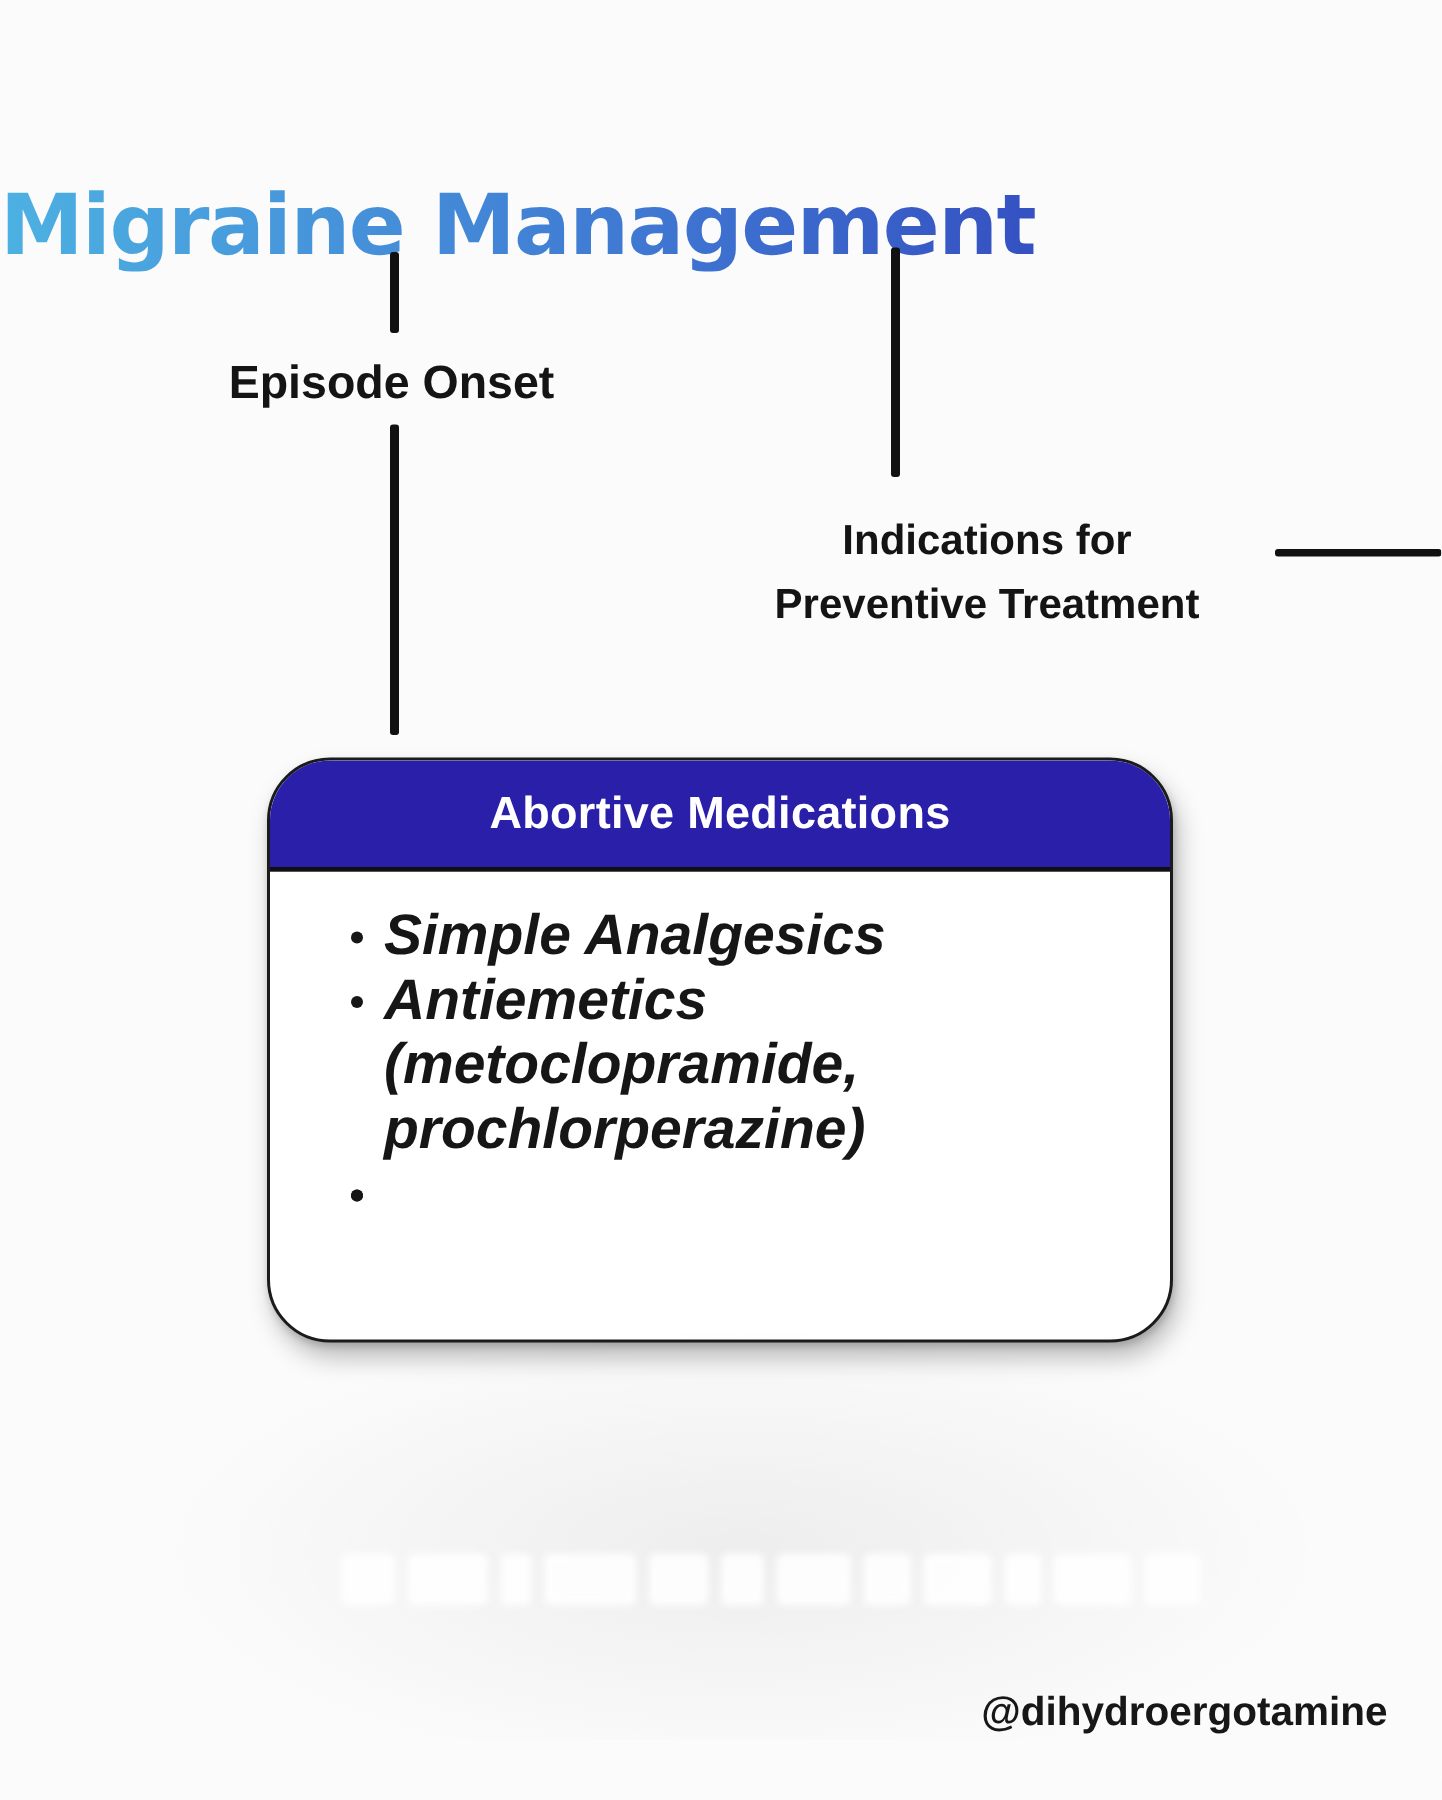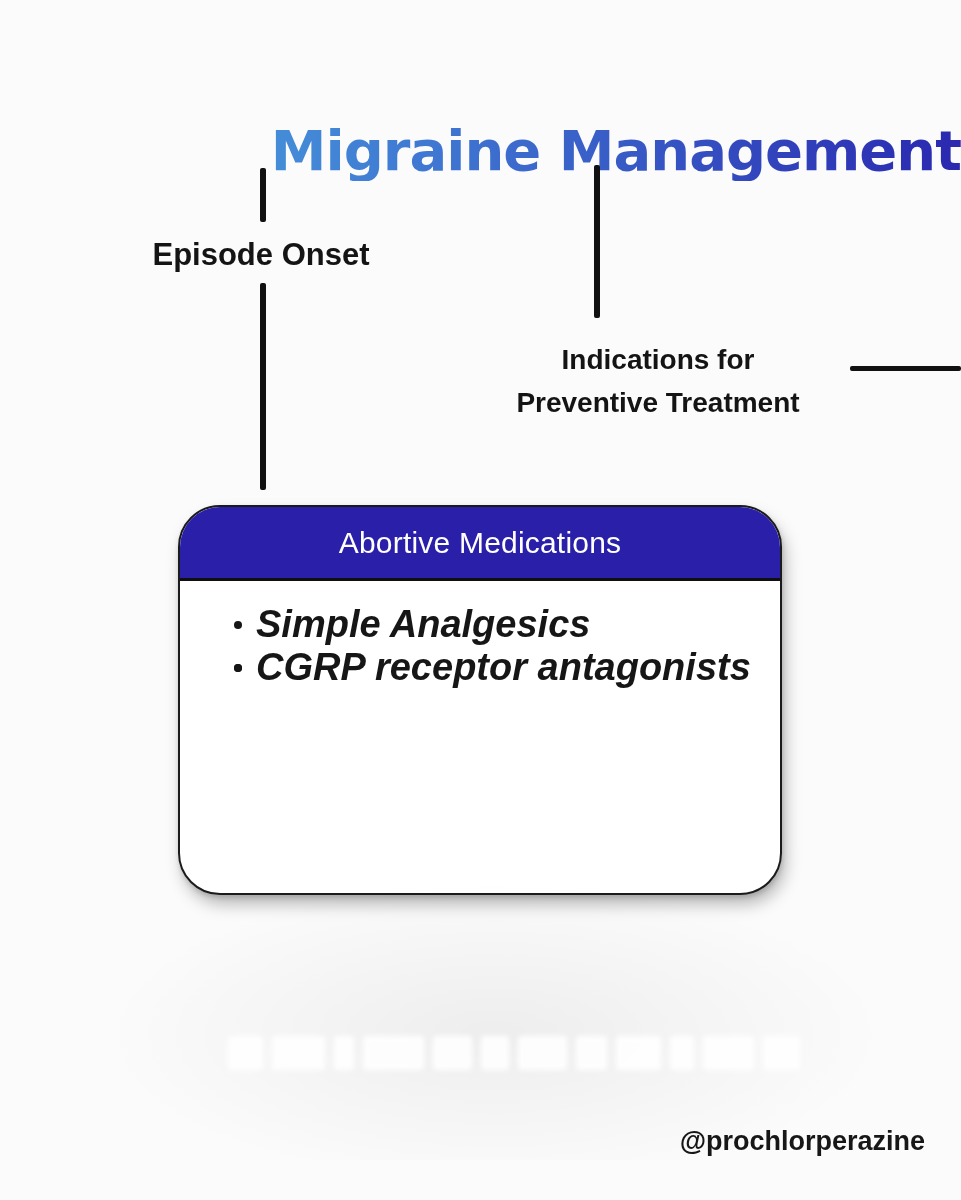--- a/index.html
+++ b/index.html
@@ -16,21 +16,21 @@
     background: #fbfbfb;
     overflow: hidden;
   }
 
   
   .title {
     position: absolute;
     top: 82px;
     left: 0;
     width: 961px;
-    text-align: right;
+    text-align: left;
     font-family: "DejaVu Sans", sans-serif;
     font-weight: 800;
     font-size: 56px;
     letter-spacing: -1px;
     line-height: 1.1;
     background: linear-gradient(90deg, #4db1e2 0%, #3f77d2 45%, #2a28b0 100%);
     -webkit-background-clip: text;
     background-clip: text;
     color: transparent;
   }
@@ -81,21 +81,21 @@
     height: 71px;
     background: #2a1fa8;
     border-bottom: 3px solid #101010;
     display: flex;
     align-items: center;
     justify-content: center;
   }
   .card-header-text {
     color: #ffffff;
     font-size: 30px;
-    font-weight: 400;
+    font-weight: 700;
     letter-spacing: 0.2px;
   }
   .card-list {
     list-style: none;
     margin: 0;
     padding: 22px 26px 0 52px;
   }
   .card-list li {
     position: relative;
     padding-left: 24px;
@@ -164,36 +164,37 @@
   <div class="branch-label label-indications">Indications for
 Preventive Treatment</div>
   <div class="hline line-right"></div>
 
   <div class="card">
     <div class="card-header">
       <span class="card-header-text">Abortive Medications</span>
     </div>
     <ul class="card-list">
       <li><span class="bullet"></span><span>Simple Analgesics</span></li>
+      <li><span class="bullet"></span><span>Antiemetics (metoclopramide, prochlorperazine)</span></li>
       <li><span class="bullet"></span></li>
-      <li><span class="bullet"></span><span>CGRP receptor antagonists</span></li>
+      <li><span class="bullet"></span></li>
     </ul>
   </div>
 
   <div class="bottom-shade"></div>
   <div class="ghost-band">
     <div class="gw" style="width:36px"></div>
     <div class="gw" style="width:54px"></div>
     <div class="gw" style="width:20px"></div>
     <div class="gw" style="width:62px"></div>
     <div class="gw" style="width:40px"></div>
     <div class="gw" style="width:28px"></div>
     <div class="gw" style="width:50px"></div>
     <div class="gw" style="width:32px"></div>
     <div class="gw" style="width:46px"></div>
     <div class="gw" style="width:24px"></div>
     <div class="gw" style="width:52px"></div>
     <div class="gw" style="width:38px"></div>
   </div>
 
-  <div class="watermark">@prochlorperazine</div>
+  <div class="watermark">@dihydroergotamine</div>
 
 </div>
 
 </body></html>

